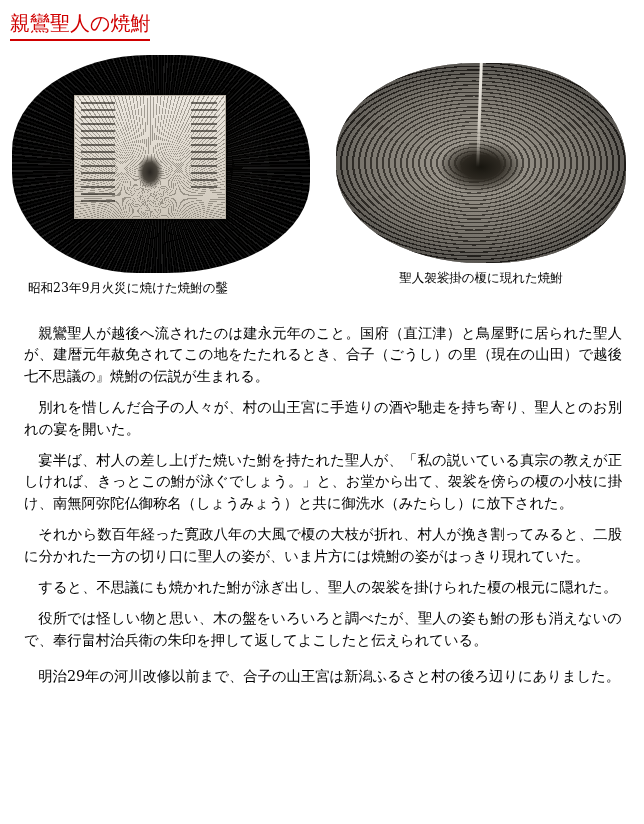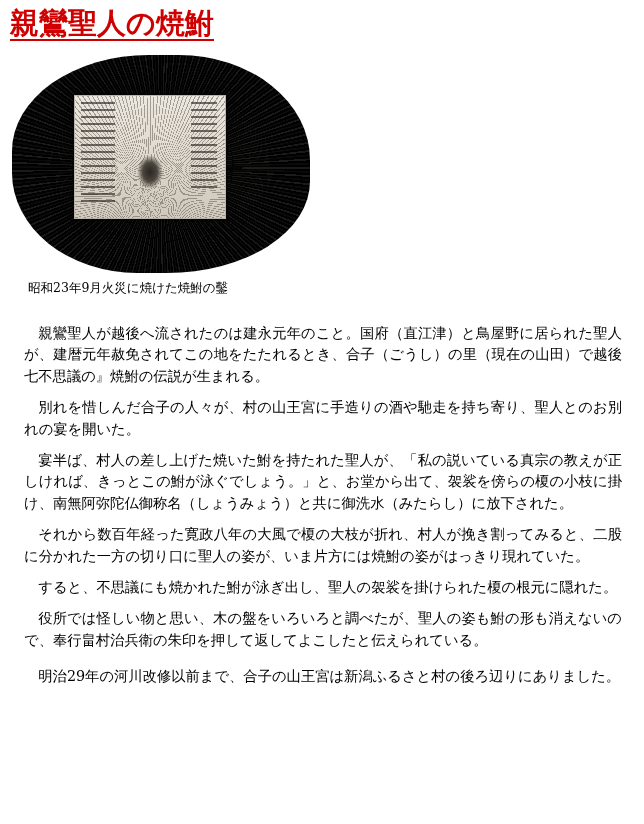--- a/index.html
+++ b/index.html
@@ -21,22 +21,22 @@
     position: relative;
     box-sizing: border-box;
     padding: 0;
   }
   
   .title-wrap {
     padding: 8px 0 0 10px;
   }
   .title {
     font-family: "DejaVu Serif", serif;
-    font-weight: bold;
-    font-size: 29px;
+    font-weight: normal;
+    font-size: 20px;
     line-height: 30px;
     color: #d00000;
     letter-spacing: 0px;
     display: inline-block;
     border-bottom: 2px solid #ec4899;
     padding-bottom: 1px;
   }
   
   .figures {
     margin-top: 14px;
@@ -227,20 +227,26 @@
     <div class="fig fig-left">
       <div class="img-box img-left">
         <div class="inner-panel">
           <div class="panel-text"></div>
           <div class="panel-text right"></div>
         </div>
       </div>
       <div class="fig-caption cap-left">昭和23年9月火災に焼けた焼鮒の鑿</div>
     </div>
 
+    <div class="fig fig-right">
+      <div class="img-box img-right">
+        <div class="knot"></div>
+      </div>
+      <div class="fig-caption cap-right">聖人袈裟掛の榎に現れた焼鮒</div>
+    </div>
 
   </div>
 
   <div class="body">
     <p>親鸞聖人が越後へ流されたのは建永元年のこと。国府（直江津）と鳥屋野に居られた聖人が、建暦元年赦免されてこの地をたたれるとき、合子（ごうし）の里（現在の山田）で越後七不思議の』焼鮒の伝説が生まれる。</p>
     <p>別れを惜しんだ合子の人々が、村の山王宮に手造りの酒や馳走を持ち寄り、聖人とのお別れの宴を開いた。</p>
     <p>宴半ば、村人の差し上げた焼いた鮒を持たれた聖人が、「私の説いている真宗の教えが正しければ、きっとこの鮒が泳ぐでしょう。」と、お堂から出て、袈裟を傍らの榎の小枝に掛け、南無阿弥陀仏御称名（しょうみょう）と共に御洗水（みたらし）に放下された。</p>
     <p>それから数百年経った寛政八年の大風で榎の大枝が折れ、村人が挽き割ってみると、二股に分かれた一方の切り口に聖人の姿が、いま片方には焼鮒の姿がはっきり現れていた。</p>
     <p>すると、不思議にも焼かれた鮒が泳ぎ出し、聖人の袈裟を掛けられた榎の根元に隠れた。</p>
     <p>役所では怪しい物と思い、木の盤をいろいろと調べたが、聖人の姿も鮒の形も消えないので、奉行畠村治兵衛の朱印を押して返してよこしたと伝えられている。</p>

